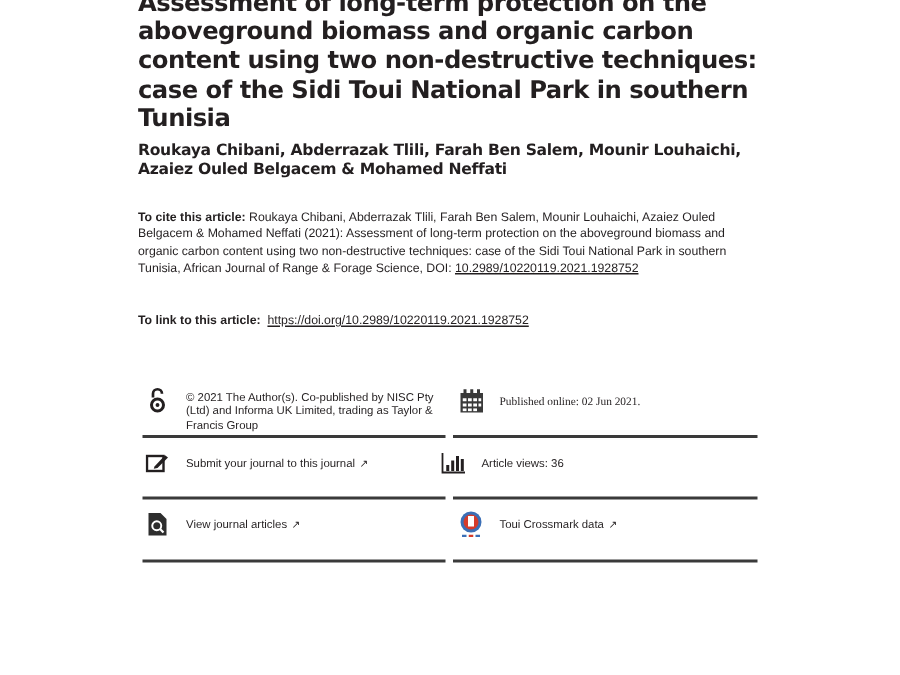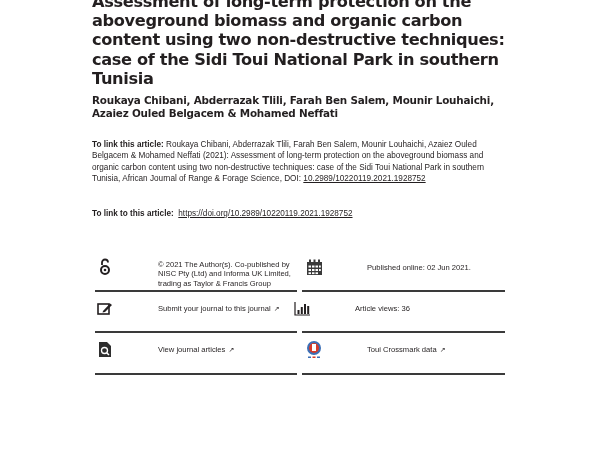--- a/index.html
+++ b/index.html
@@ -5,35 +5,35 @@
   html, body { margin:0; padding:0; }
   body { width:600px; height:450px; background:#ffffff; position:relative; overflow:hidden; font-family:"DejaVu Sans", sans-serif; color:#231f20; }
   .title { position:absolute; left:92px; top:-8px; width:440px; font-size:16.2px; font-weight:bold; line-height:19.2px; letter-spacing:-0.35px; color:#231f20; }
   .authors { position:absolute; left:92px; top:94px; width:420px; font-size:10.4px; font-weight:bold; line-height:13.4px; letter-spacing:-0.2px; color:#231f20; }
   .cite { position:absolute; left:92px; top:139px; width:420px; font-family:"Liberation Sans", sans-serif; font-size:8.2px; line-height:11.3px; color:#231f20; }
   .cite b, .link b { font-weight:bold; }
   .cite .doi { text-decoration:underline;margin-top:36px; }
   .link { position:absolute; left:92px; top:208px; width:420px; font-family:Liberation Sans, sans-serif; font-size:8.2px; line-height:11px; color:#231f20; }
   .link .url { text-decoration:underline; }
   .hr { position:absolute; height:2px; background:#3a3a3a; }
-  .cell { position:absolute; display:flex; align-items:flex-start; font-family:"Liberation Sans", sans-serif; font-size:7.6px; line-height:9.4px; color:#231f20;gap:34px; }
+  .cell { position:absolute; display:flex; align-items:flex-start; font-family:"Liberation Sans", sans-serif; font-size:7.6px; line-height:9.4px; color:#231f20; }
   .cell .ico { width:18px; height:18px; flex:0 0 18px; margin-right:10px; display:flex; align-items:center; justify-content:center; }
   .cell .txt { padding-top:2px; }
   .ext { font-size:7px; margin-left:3px; }
   .lnk { cursor:pointer; }
 </style>
 </head>
 <body>
 
 <div class="title">Assessment of long-term protection on the aboveground biomass and organic carbon content using two non-destructive techniques: case of the Sidi Toui National Park in southern Tunisia</div>
 
 <div class="authors">Roukaya Chibani, Abderrazak Tlili, Farah Ben Salem, Mounir Louhaichi, Azaiez Ouled Belgacem &amp; Mohamed Neffati</div>
 
 <div class="cite">
-  <b>To link this article:</b>
+  <b>To cite this article:</b>
   <span>Roukaya Chibani, Abderrazak Tlili, Farah Ben Salem, Mounir Louhaichi, Azaiez Ouled Belgacem &amp; Mohamed Neffati (2021): Assessment of long-term protection on the aboveground biomass and organic carbon content using two non-destructive techniques: case of the Sidi Toui National Park in southern Tunisia, African Journal of Range &amp; Forage Science, DOI:</span>
   <span class="doi lnk">10.2989/10220119.2021.1928752</span>
 </div>
 
 <div class="link">
   <b>To link to this article:</b>&nbsp;
   <span class="url lnk">https://doi.org/10.2989/10220119.2021.1928752</span>
 </div>
 
 <div class="cell" style="left:96px; top:258px; width:200px;">
@@ -62,21 +62,21 @@
           <rect x="2.5" y="10" width="2.5" height="2"></rect>
           <rect x="6" y="10" width="2.5" height="2"></rect>
           <rect x="9.5" y="10" width="2.5" height="2"></rect>
           <rect x="13" y="10" width="1.8" height="2"></rect>
           <rect x="2.5" y="13.3" width="2.5" height="1.8"></rect>
           <rect x="6" y="13.3" width="2.5" height="1.8"></rect>
           <rect x="9.5" y="13.3" width="2.5" height="1.8"></rect>
         </g>
       </svg>
   </span>
-  <span class="txt" style="padding-top:5px;">Published online: 02 Jun 2021.</span>
+  <span class="txt" style="padding-top:5px;font-family:Liberation Serif, serif;">Published online: 02 Jun 2021.</span>
 </div>
 
 <div class="hr" style="left:95px; top:290px; width:202px;"></div>
 <div class="hr" style="left:302px; top:290px; width:203px;"></div>
 
 <div class="cell lnk" style="left:96px; top:299px; width:200px;">
   <span class="ico">
     <svg width="16" height="15" viewBox="0 0 16 15">
         <rect x="1" y="3" width="11" height="10" fill="none" stroke="#231f20" stroke-width="1.6"></rect>
         <path d="M6 10 L13 2.5 L15 4 L8 11 L5.5 11.5 Z" fill="#231f20"></path>

